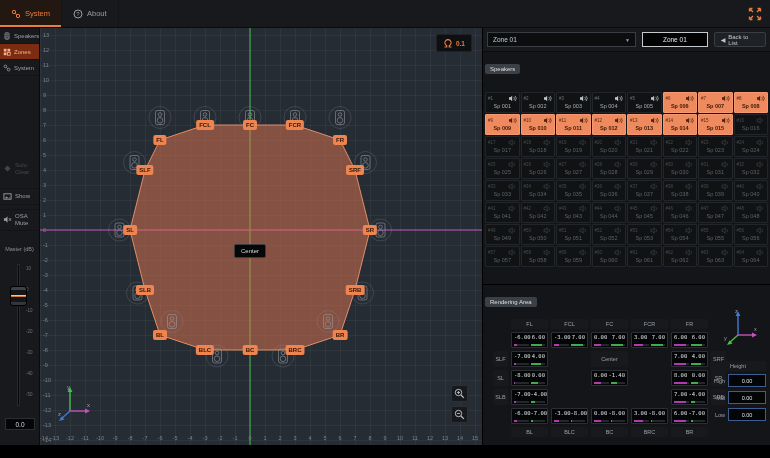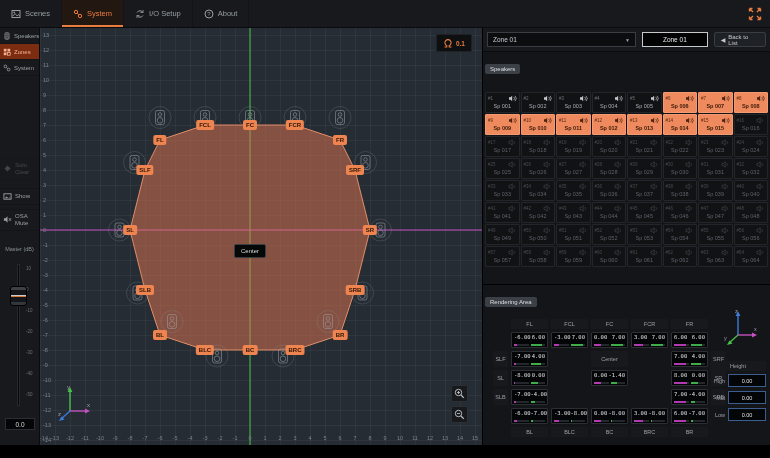--- a/index.html
+++ b/index.html
@@ -95,44 +95,27 @@
 
 
 .bottom-strip{height:13px;flex:0 0 13px;background:#000}
 </style>
 </head>
 <body>
 
 <div class="app">
 
   <div class="topbar">
-    <div class="tab">
-      <svg viewBox="0 0 10 10">
-          <rect x="1" y="1.5" width="8" height="7" fill="none" stroke="currentColor"></rect>
-          <path d="M2 7l2-2.5L6 7l1.5-1.5L8.5 7" fill="none" stroke="currentColor" stroke-width=".8"></path>
-          <circle cx="3.2" cy="3.4" r=".8" fill="currentColor"></circle>
-        </svg>
-      <span>Scenes</span>
-    </div>
     <div class="tab active">
       <svg viewBox="0 0 10 10">
           <circle cx="3" cy="3" r="1.7" fill="none" stroke="currentColor"></circle>
           <circle cx="7" cy="7" r="1.7" fill="none" stroke="currentColor"></circle>
           <line x1="4.2" y1="4.2" x2="5.8" y2="5.8" stroke="currentColor"></line>
         </svg>
       <span>System</span>
-    </div>
-    <div class="tab">
-      <svg viewBox="0 0 10 10">
-          <path d="M2 3.5a3.5 3.5 0 0 1 6 0" fill="none" stroke="currentColor"></path>
-          <path d="M8 6.5a3.5 3.5 0 0 1-6 0" fill="none" stroke="currentColor"></path>
-          <path d="M8 1v2.5H5.5" fill="none" stroke="currentColor" stroke-width=".8"></path>
-          <path d="M2 9V6.5h2.5" fill="none" stroke="currentColor" stroke-width=".8"></path>
-        </svg>
-      <span>I/O Setup</span>
     </div>
     <div class="tab">
       <svg viewBox="0 0 10 10">
           <circle cx="5" cy="5" r="4" fill="none" stroke="currentColor"></circle>
           <text x="5" y="7" text-anchor="middle" font-size="6" fill="currentColor">?</text>
         </svg>
       <span>About</span>
     </div>
     <div class="expand-btn">
       <svg viewBox="0 0 14 14">

